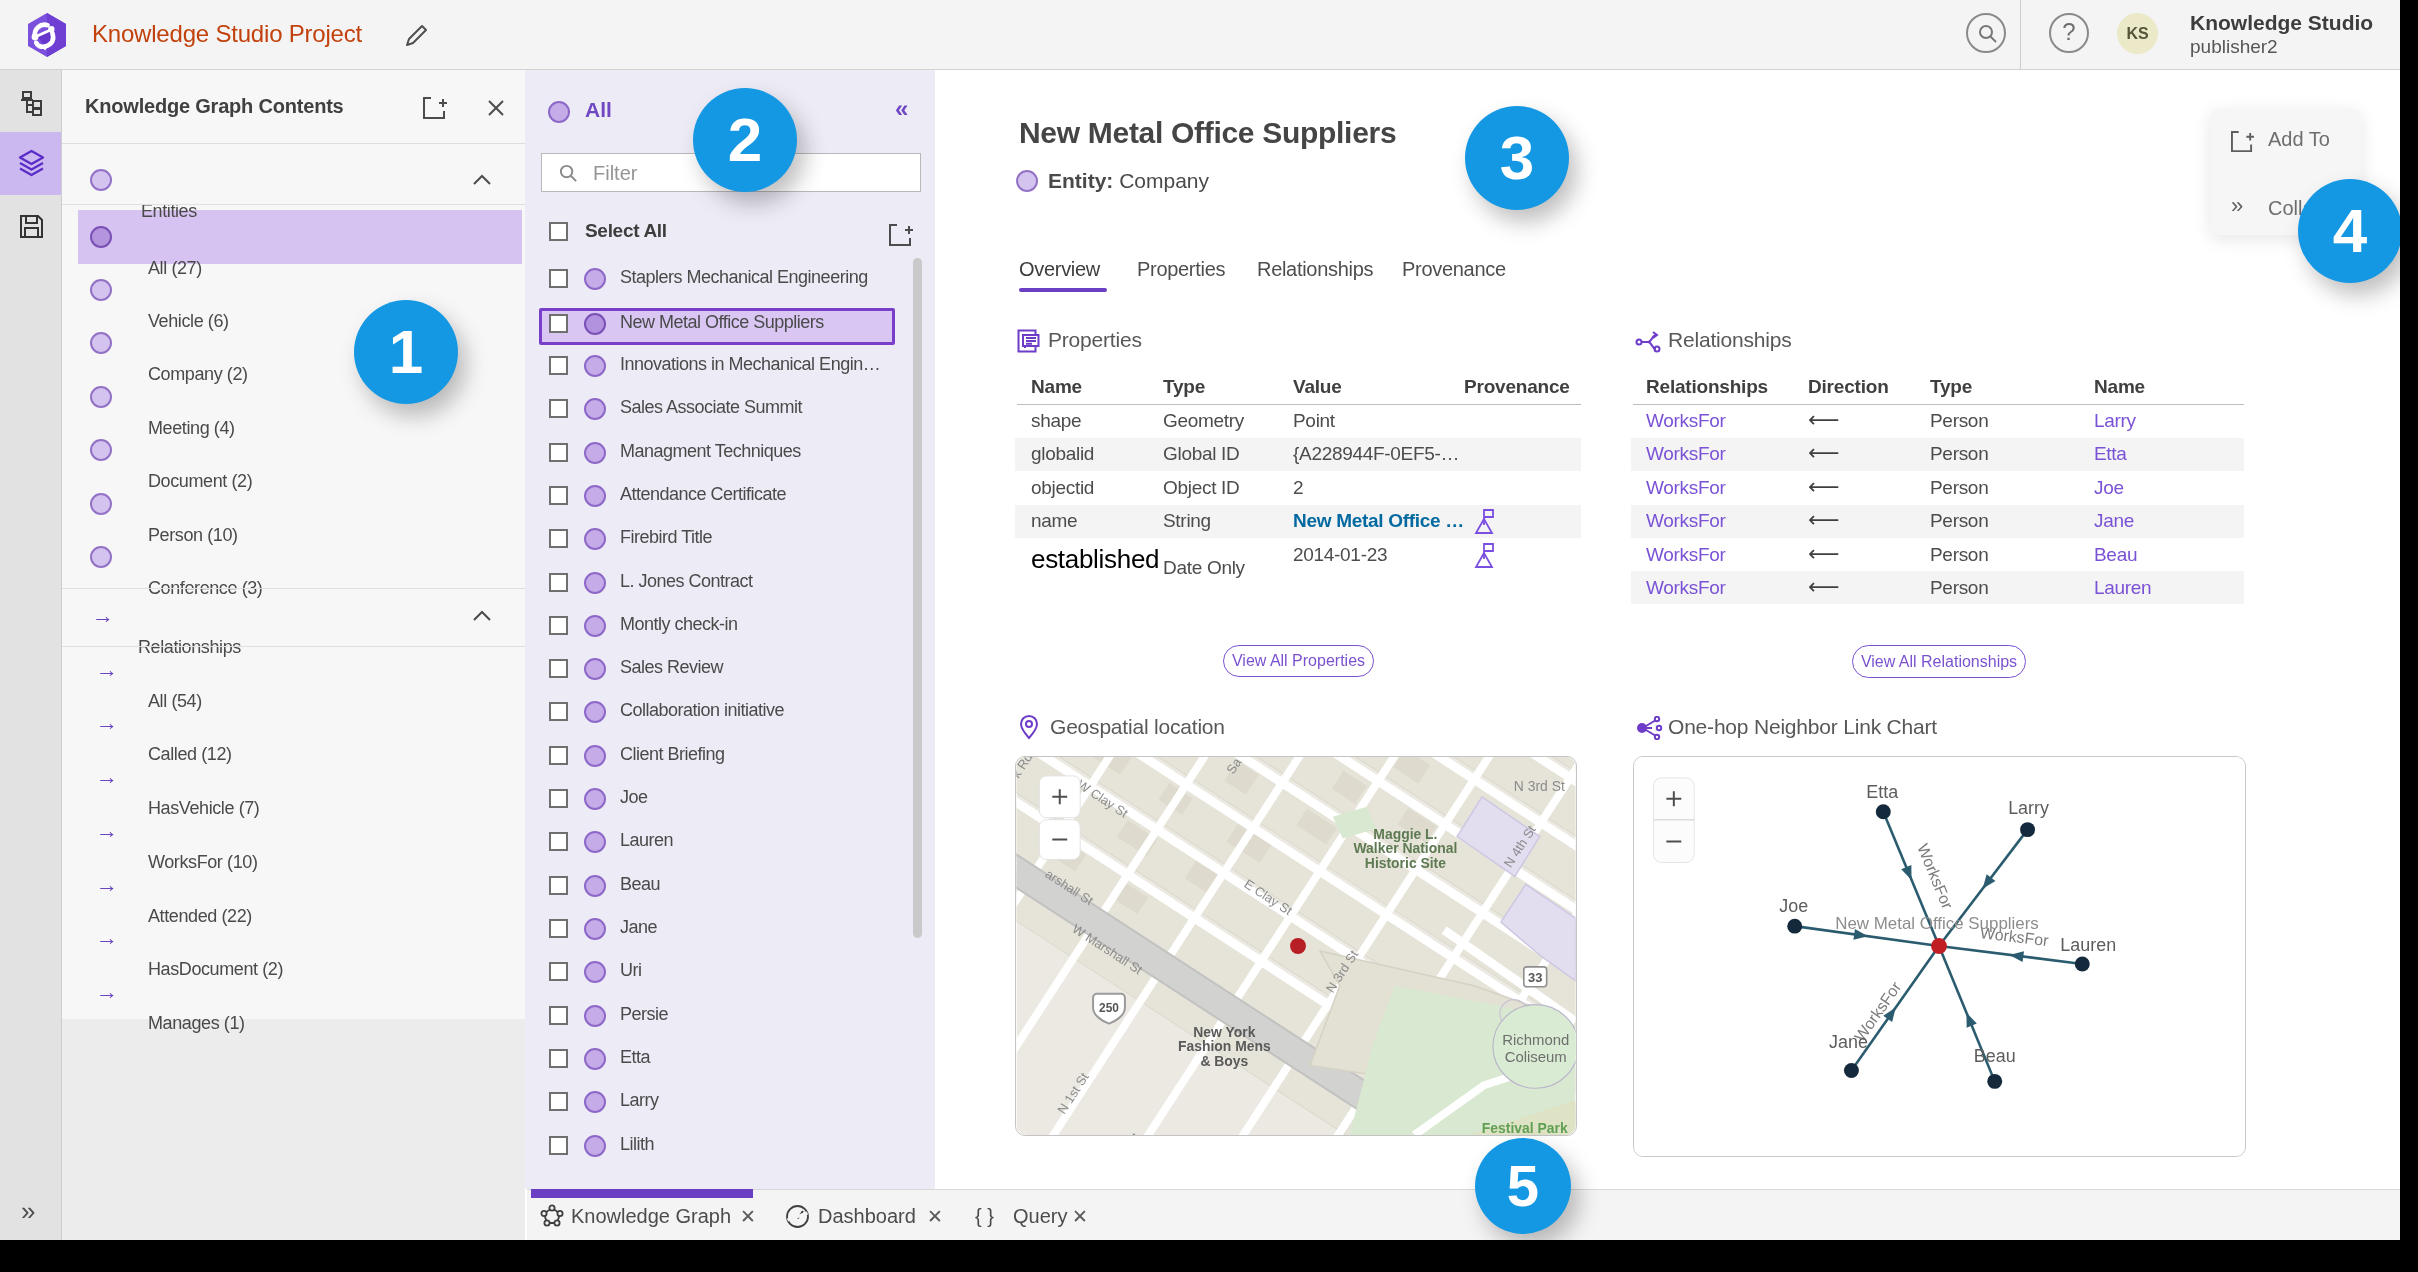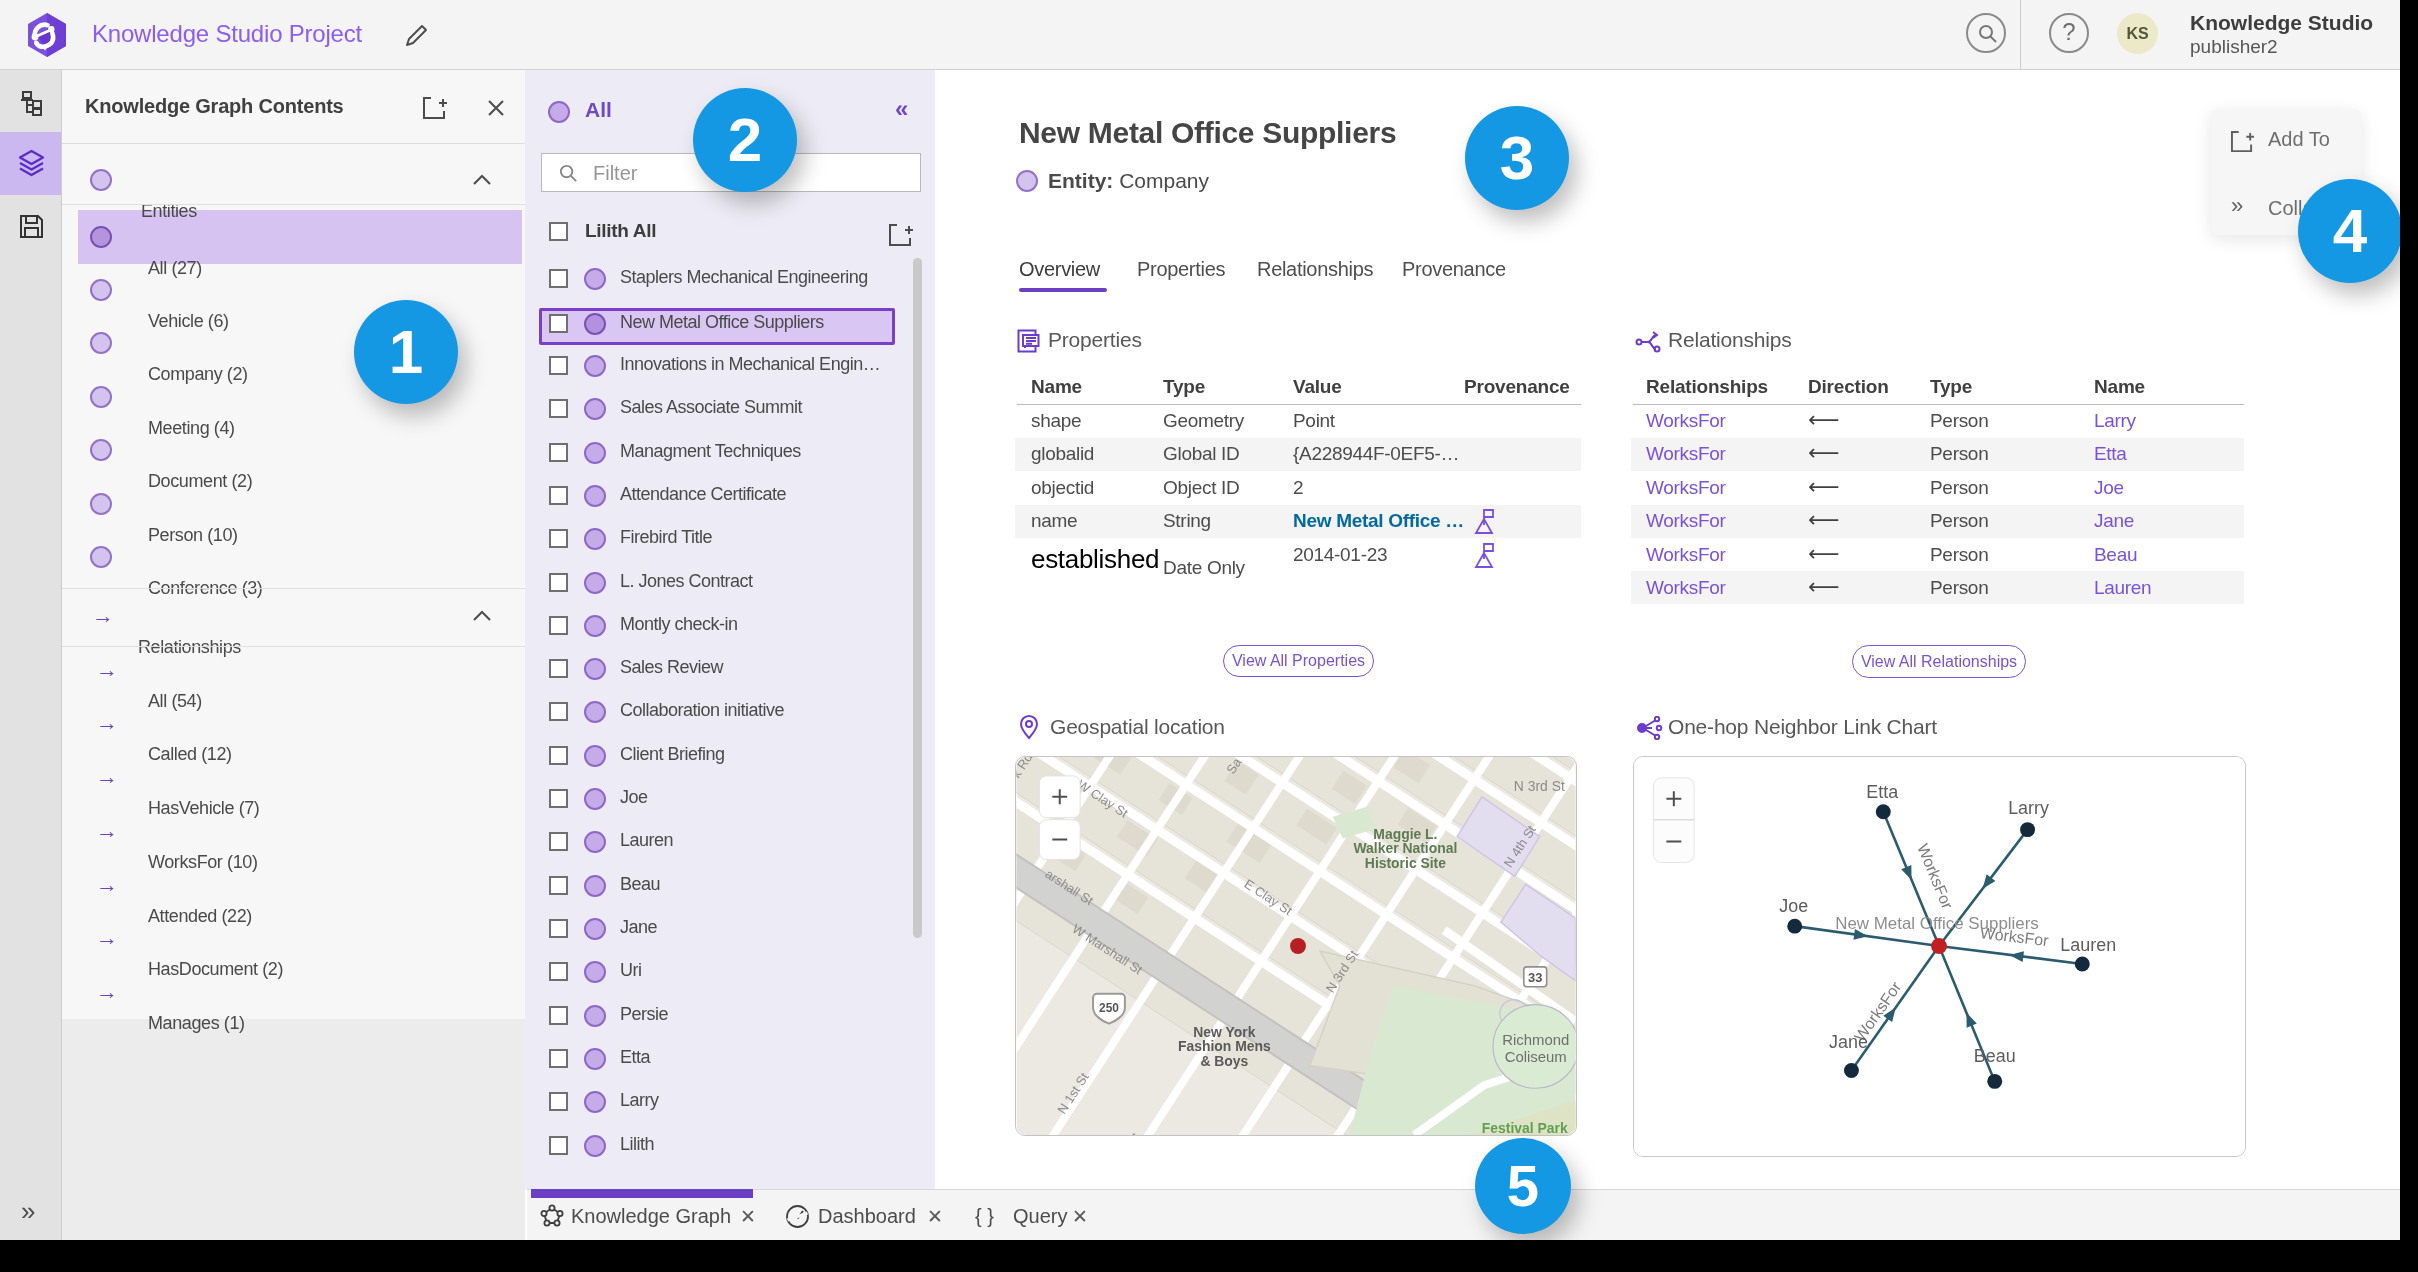--- a/index.html
+++ b/index.html
@@ -3,21 +3,21 @@
 <meta charset="utf-8">
 <style>
   * { margin:0; padding:0; box-sizing:border-box; }
   html,body { width:2418px; height:1272px; background:#000; overflow:hidden; }
   body { font-family:"Liberation Sans", sans-serif; }
   #app { position:absolute; left:0; top:0; width:2400px; height:1240px; background:#fff; overflow:hidden; }
   .abs { position:absolute; }
 
   
   #hdr { position:absolute; left:0; top:0; width:2400px; height:70px; background:#f4f4f4; border-bottom:1px solid #d2d2d2; }
-  #hdr .title { position:absolute; left:92px; top:20px; font-size:24px; color:#8b5cf6; letter-spacing:-0.2px;}
+  #hdr .title { position:absolute; left:92px; top:20px; font-size:24px; color:#c2410c; letter-spacing:-0.2px;}
   #hdrdiv { position:absolute; left:2020px; top:0; width:1px; height:69px; background:#cccccc; }
   .hcirc { position:absolute; top:13px; width:40px; height:40px; border:2px solid #8a8a8a; border-radius:50%; }
   #avatar { position:absolute; left:2117px; top:13px; width:41px; height:41px; border-radius:50%; background:#ebe9c8; color:#55553a; font-size:16px; font-weight:bold; text-align:center; line-height:41px; }
   #who1 { position:absolute; left:2190px; top:11px; font-size:21px; font-weight:bold; color:#3d3d3d; }
   #who2 { position:absolute; left:2190px; top:36px; font-size:19px; color:#565656; }
 
   
   #rail { position:absolute; left:0; top:70px; width:62px; height:1170px; background:#e2e2e2; border-right:1px solid #cdcdcd; }
   #railhl { position:absolute; left:0; top:62px; width:61px; height:63px; background:#ccb8f0; }
 
@@ -194,21 +194,21 @@
     <div id="filter">
       <svg class="abs" style="left:16px;top:9px" width="21" height="21" viewBox="0 0 22 22">
         <circle cx="9" cy="9" r="6" stroke="#888" stroke-width="2" fill="none"></circle>
         <line x1="13.5" y1="13.5" x2="19" y2="19" stroke="#888" stroke-width="2"></line>
       </svg>
       <div class="ph">Filter</div>
     </div>
     <div id="selrow"></div>
     <div id="sbar"></div>
     <div class="cbx" style="left:24px;top:152px;"></div>
-    <div class="ltxt" style="left:60px;top:150px;color:#3d3d3d;font-size:19px;font-weight:bold;letter-spacing:-0.3px;">Lilith All</div>
+    <div class="ltxt" style="left:60px;top:150px;color:#3d3d3d;font-size:19px;font-weight:bold;letter-spacing:-0.3px;">Select All</div>
     <svg class="abs" style="left:363px;top:153px" width="26" height="24" viewBox="0 0 26 24">
       <path d="M9 2 H2 V22 H22 V15" stroke="#4c4c4c" stroke-width="2" fill="none"></path>
       <path d="M17 7 h8 M21 3 v8" stroke="#4c4c4c" stroke-width="2"></path>
     </svg>
     <div class="cbx" style="left:24px;top:199px;"></div>
       <div class="lcirc" style="left:59px;top:198px;"></div>
       <div class="ltxt" style="left:95px;top:197px;">Staplers Mechanical Engineering</div>
     <div class="cbx" style="left:24px;top:244px;"></div>
       <div class="lcirc" style="left:59px;top:243px;background:#b291de;border-color:#7a50b6;"></div>
       <div class="ltxt" style="left:95px;top:242px;">New Metal Office Suppliers</div>

